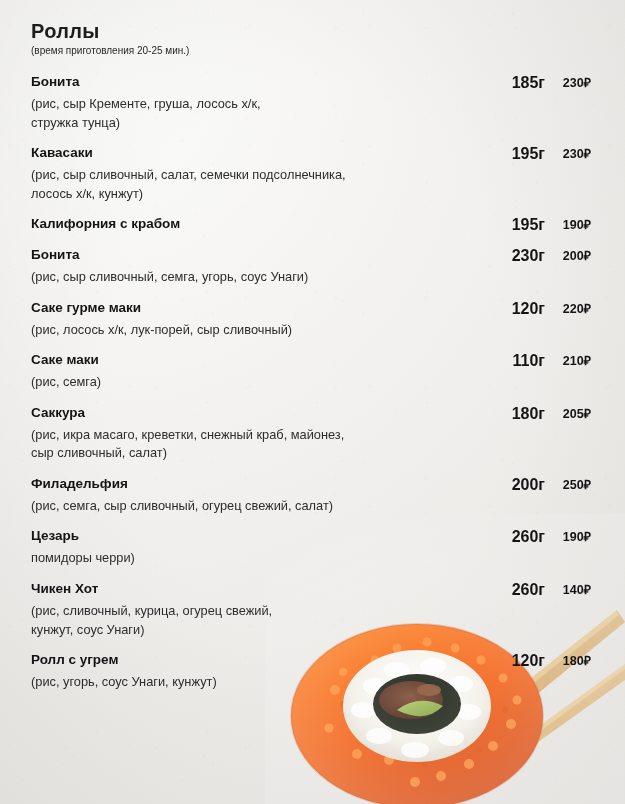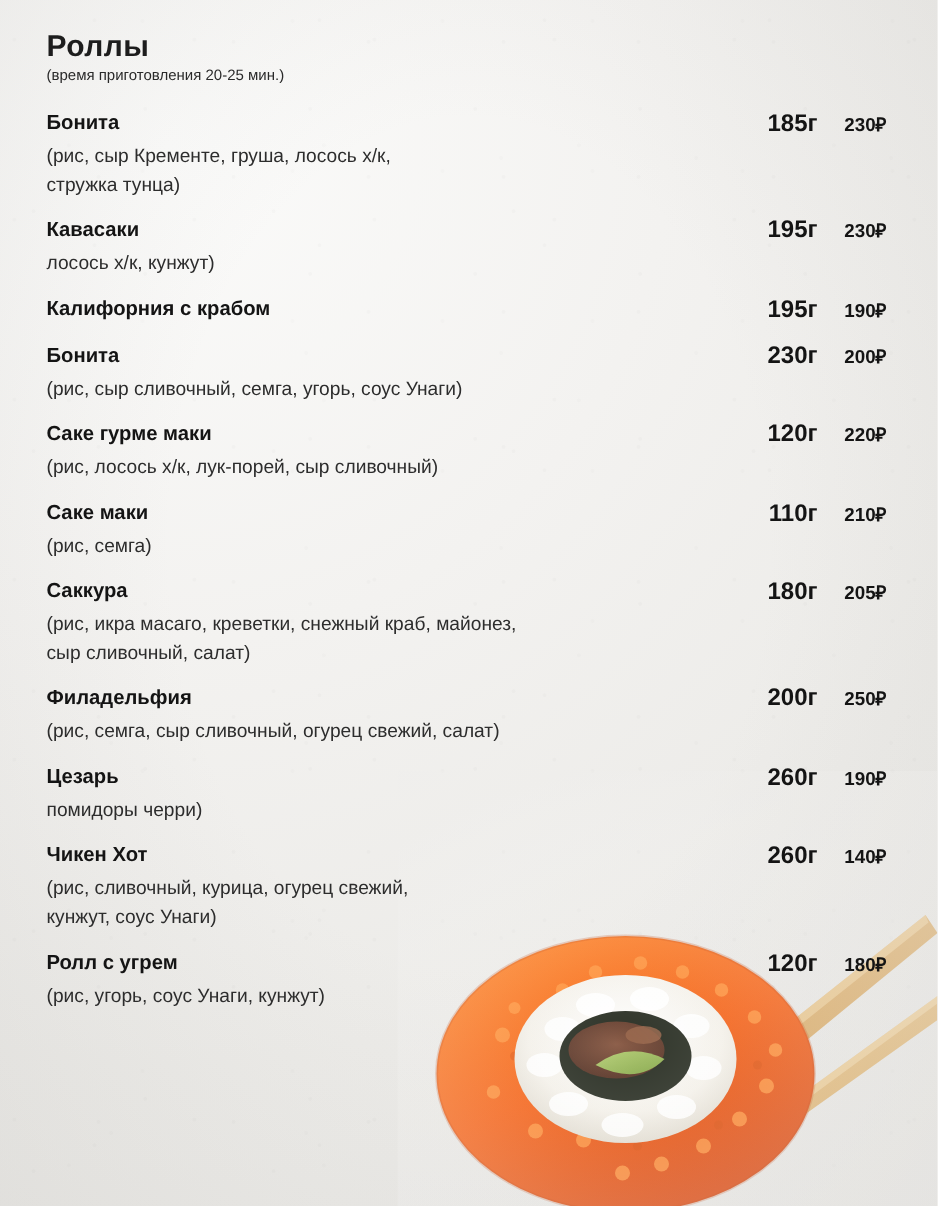--- a/index.html
+++ b/index.html
@@ -246,20 +246,21 @@
     </div>
 
     <div class="item">
       <div class="item-head">
         <span class="item-name">Кавасаки</span>
         <span class="spacer"></span>
         <span class="weight">195г</span>
         <span class="price">230₽</span>
       </div>
       <div class="desc">
+        <span class="desc-line">(рис, сыр сливочный, салат, семечки подсолнечника,</span>
         <span class="desc-line">лосось х/к, кунжут)</span>
       </div>
     </div>
 
     <div class="item">
       <div class="item-head">
         <span class="item-name">Калифорния с крабом</span>
         <span class="spacer"></span>
         <span class="weight">195г</span>
         <span class="price">190₽</span>

